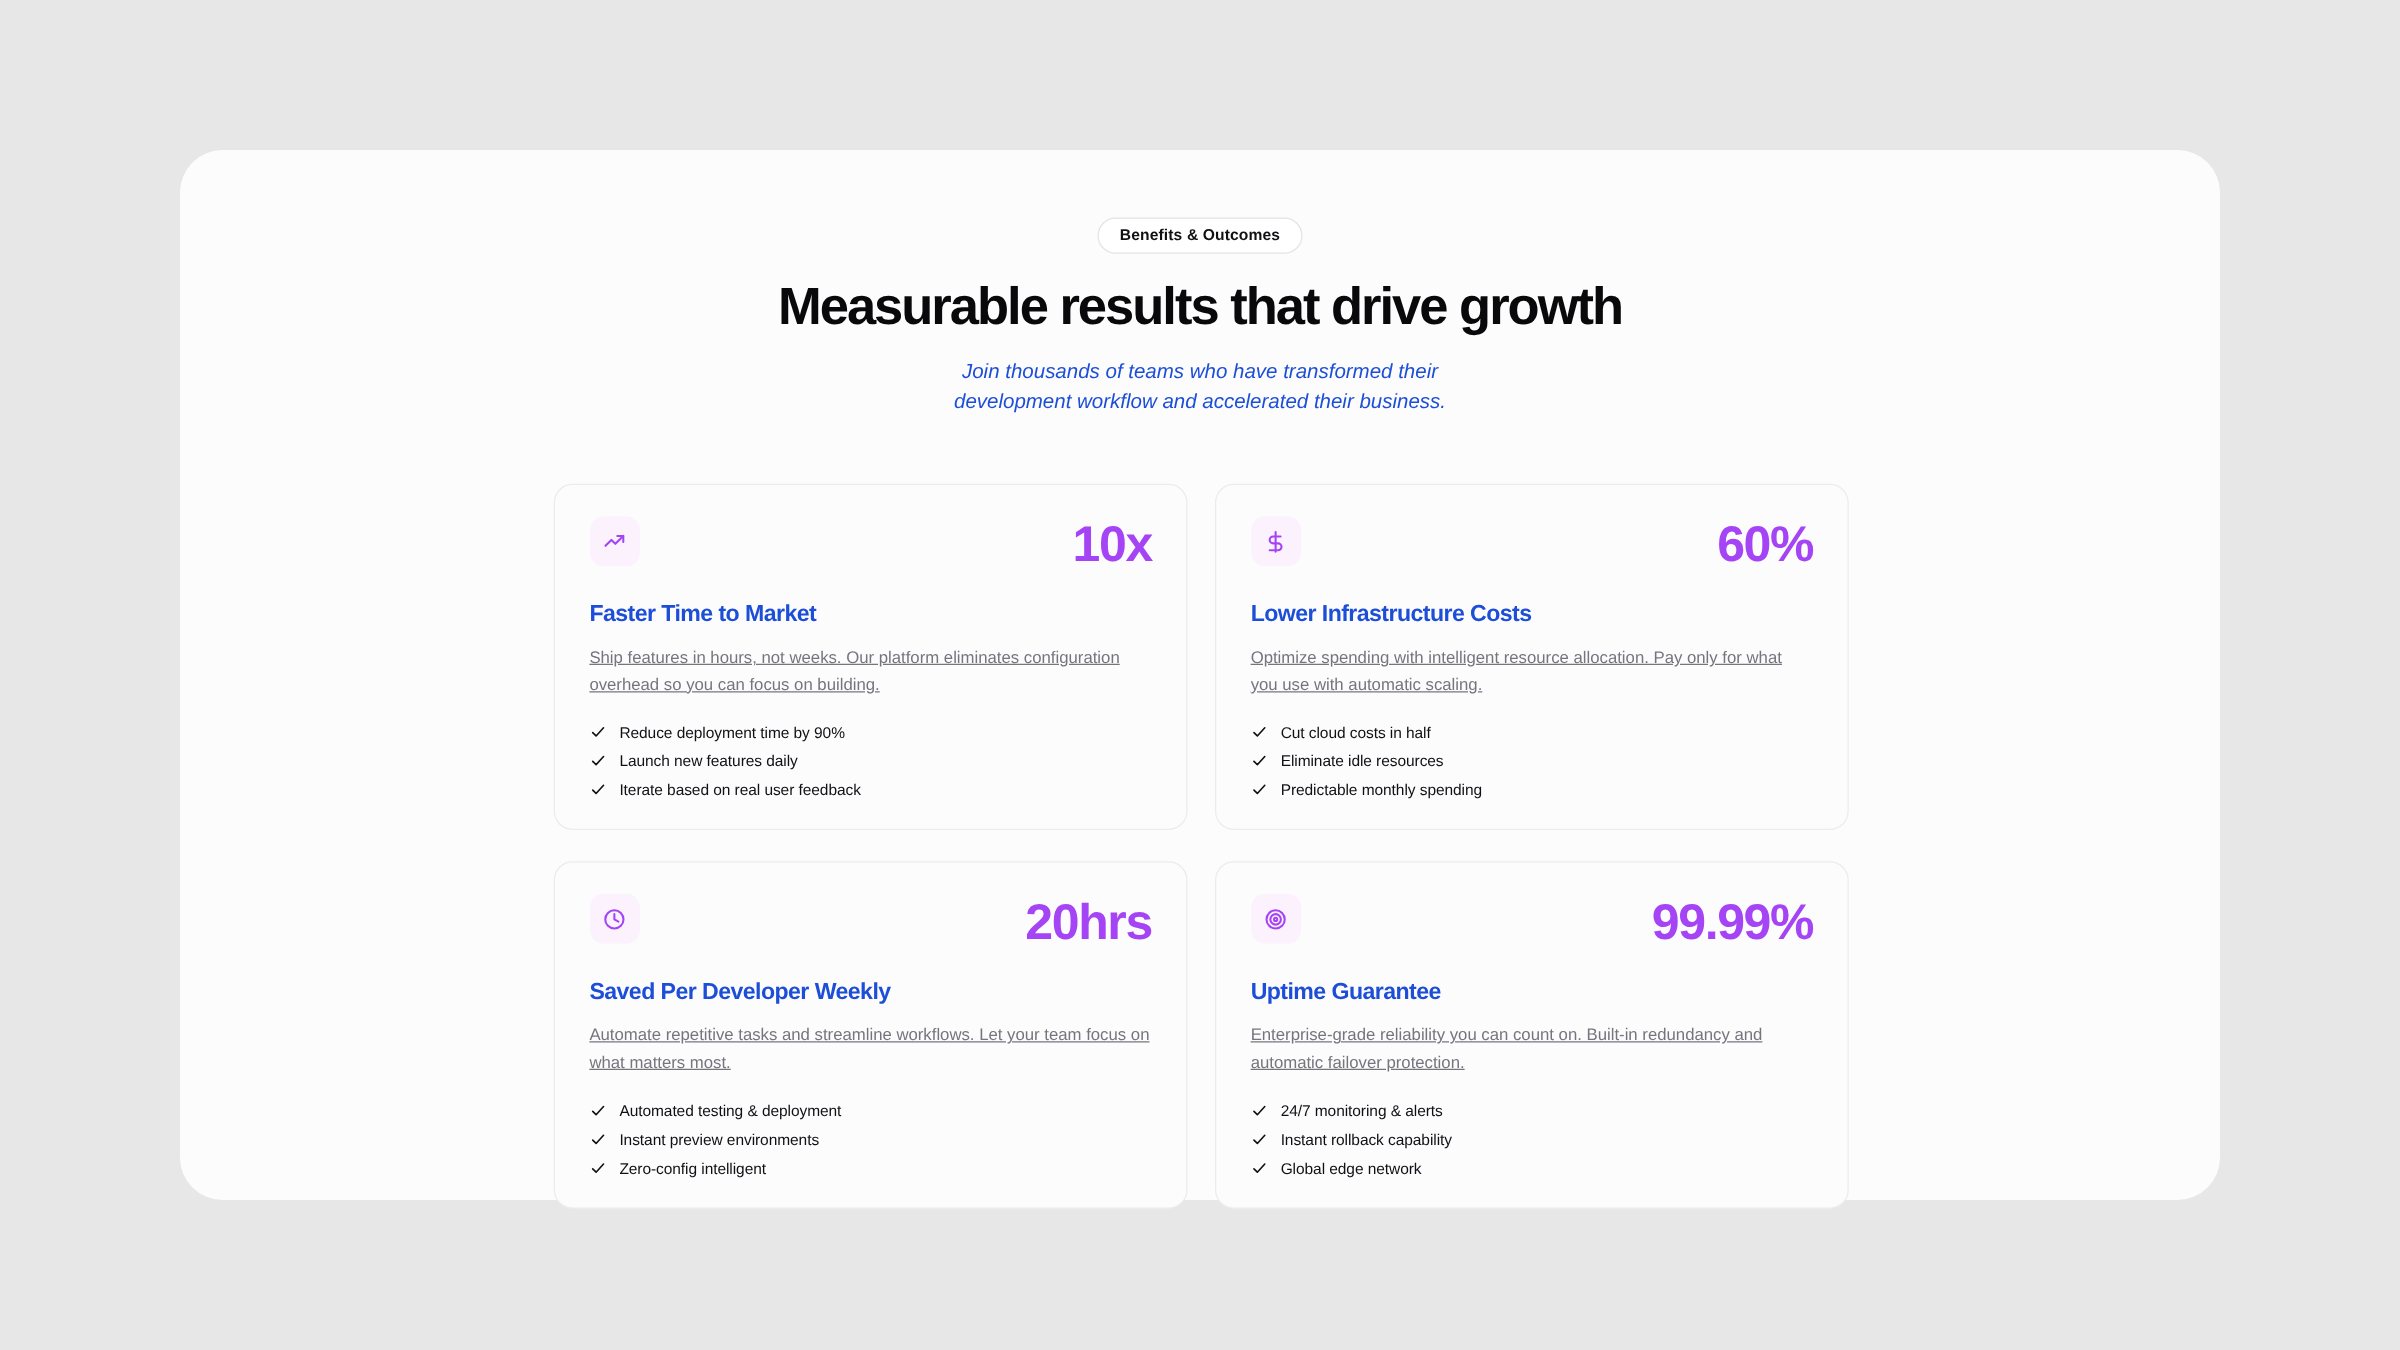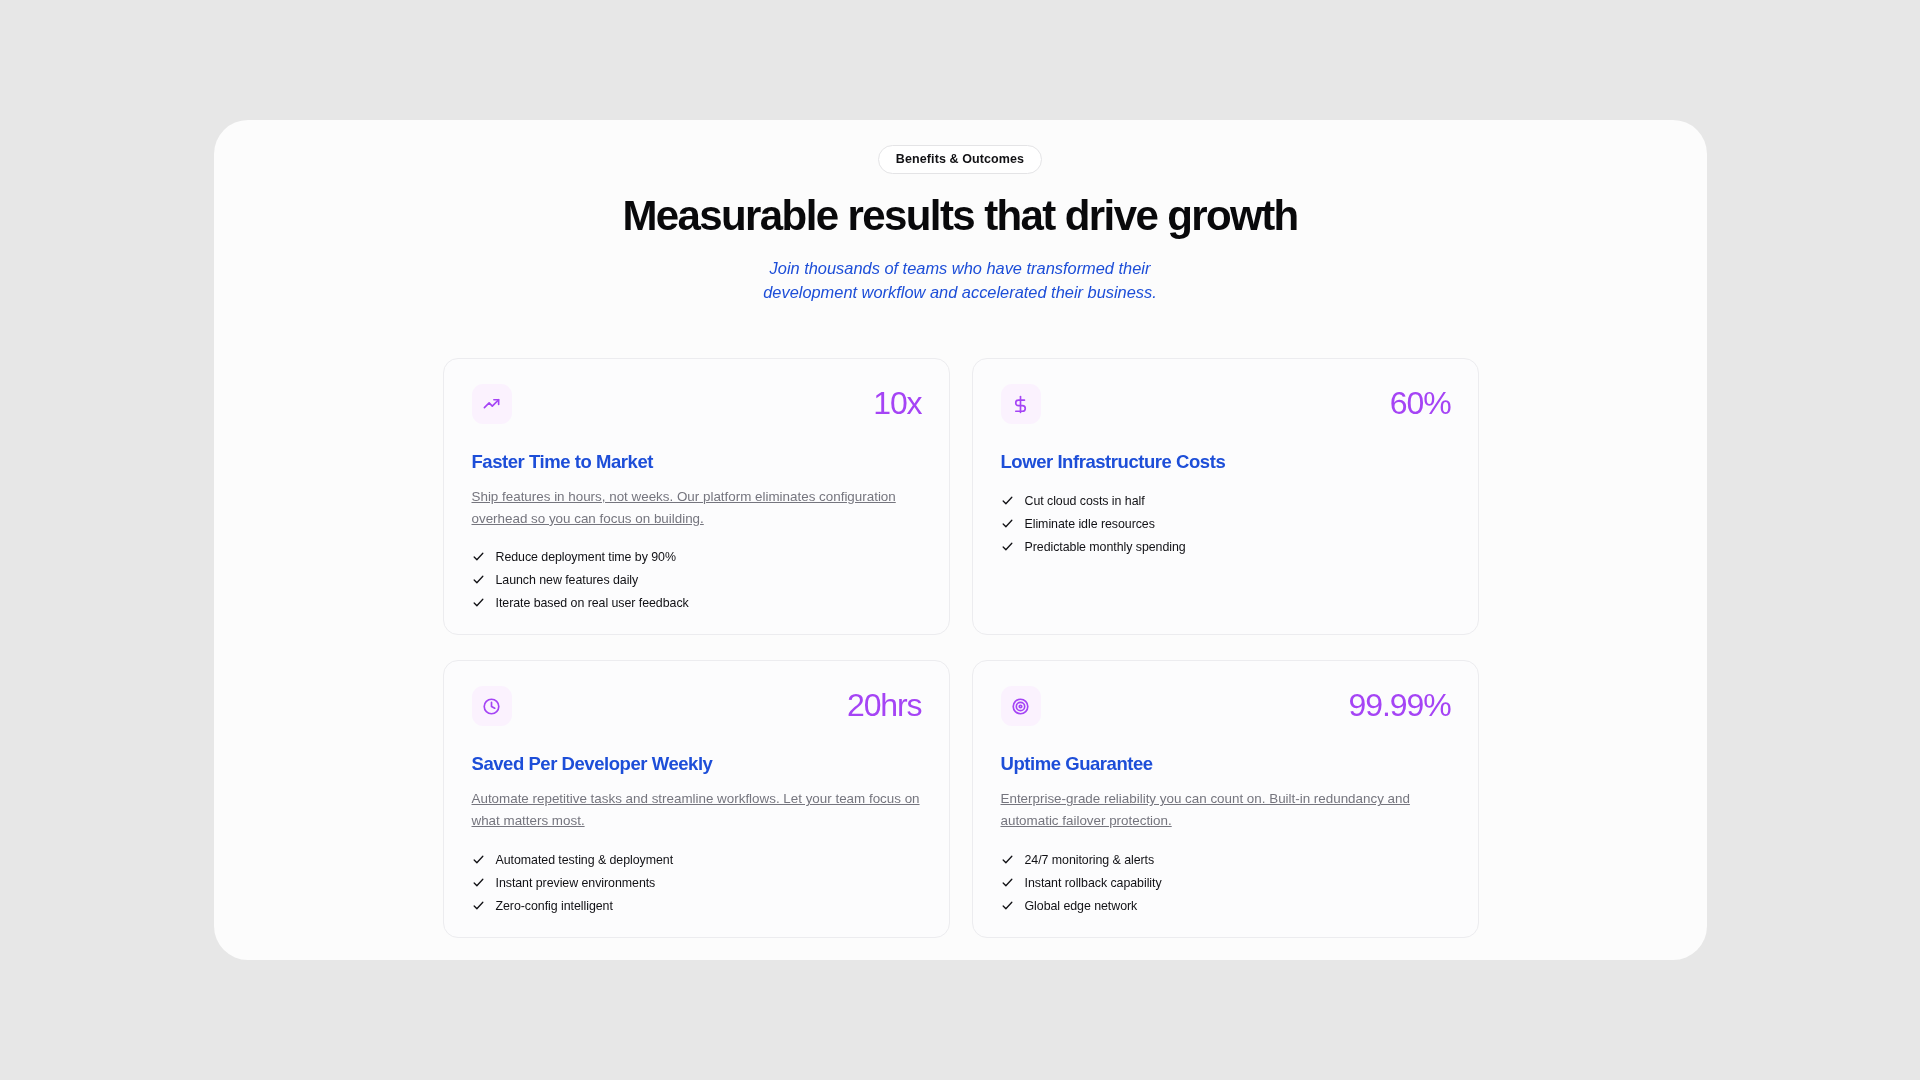--- a/index.html
+++ b/index.html
@@ -15,25 +15,25 @@
   .page {
     width: 1920px;
     height: 1080px;
     display: flex;
     align-items: center;
     justify-content: center;
     background: #e7e7e7;
   }
 
   .panel {
-    width: 1493px;
+    width: 1632px;
     height: 840px;
     background: #fcfcfc;
     border-radius: 34px;
-    padding: 25px 0 0 0;
+    padding: 54px 0 0 0;
     position: relative;
   }
 
   
   .header {
     text-align: center;
     padding: 0 40px;
   }
 
   .badge {
@@ -100,22 +100,22 @@
     background: #fbf2fe;
     display: flex;
     align-items: center;
     justify-content: center;
     flex: none;
   }
 
   .icon-tile svg { display: block; }
 
   .stat {
-    font-size: 32px;
-    font-weight: 400;
+    font-size: 40px;
+    font-weight: 700;
     letter-spacing: -1.1px;
     color: #a544f5;
     line-height: 1;
     margin-top: 3px;
     white-space: nowrap;
     text-align: right;
   }
 
   .card-title {
     margin-top: 21px;
@@ -213,20 +213,21 @@
         <div class="card-top">
           <span class="icon-tile">
             <svg width="19" height="19" viewBox="0 0 24 24" fill="none" stroke="#a544f5" stroke-width="2.1" stroke-linecap="round" stroke-linejoin="round">
               <line x1="12" y1="2" x2="12" y2="22"></line>
               <path d="M17 6.5H9.5a3.5 3.5 0 0 0 0 7h5a3.5 3.5 0 0 1 0 7H6"></path>
             </svg>
           </span>
           <span class="stat">60%</span>
         </div>
         <h2 class="card-title">Lower Infrastructure Costs</h2>
+        <p class="card-desc">Optimize spending with intelligent resource allocation. Pay only for what you use with automatic scaling.</p>
         <ul class="features">
           <li class="feature">
             <svg class="check" viewBox="0 0 24 24" fill="none" stroke="#111115" stroke-width="2.4" stroke-linecap="round" stroke-linejoin="round">
                 <polyline points="4,13 9,18 20,6"></polyline>
               </svg>
             <span class="feature-label">Cut cloud costs in half</span>
           </li>
           <li class="feature">
             <svg class="check" viewBox="0 0 24 24" fill="none" stroke="#111115" stroke-width="2.4" stroke-linecap="round" stroke-linejoin="round">
                 <polyline points="4,13 9,18 20,6"></polyline>

